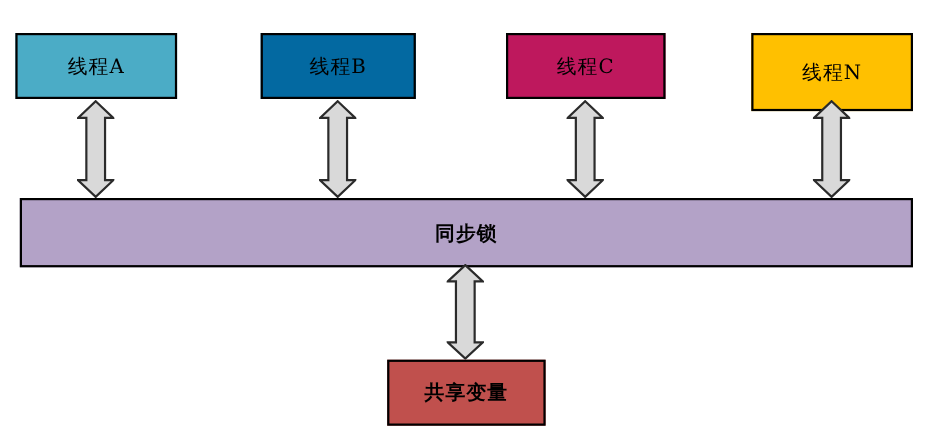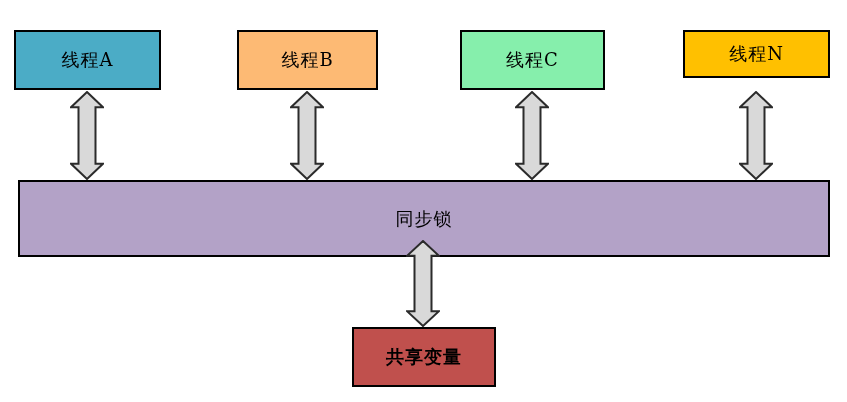--- a/index.html
+++ b/index.html
@@ -26,29 +26,29 @@
 </style>
 </head>
 <body>
 
 <div class="canvas">
 
   <div class="box" style="left: 14px; top: 30px; width: 147px; height: 60px; background-color: rgb(75, 172, 198); text-align: right;">
     <span>线程A</span>
   </div>
 
-  <div class="box" style="left: 237px; top: 30px; width: 141px; height: 60px; background-color: #fdba74;">
+  <div class="box" style="left: 237px; top: 30px; width: 141px; height: 60px; background-color: #0369a1;">
     <span>线程B</span>
   </div>
 
-  <div class="box" style="left: 460px; top: 30px; width: 145px; height: 60px; background-color: #86efac;">
+  <div class="box" style="left: 460px; top: 30px; width: 145px; height: 60px; background-color: #be185d;">
     <span>线程C</span>
   </div>
 
-  <div class="box" style="left: 683px; top: 30px; width: 147px; height: 48px; background-color: rgb(255, 192, 0);">
+  <div class="box" style="left: 683px; top: 30px; width: 147px; height: 71px; background-color: rgb(255, 192, 0);">
     <span>线程N</span>
   </div>
 
   <div class="arrow" style="left:70px;top:91px;width:34px;height:89px;">
     <svg viewBox="0 0 34 88" preserveAspectRatio="none">
       <polygon points="17,1 33,16 25.5,16 25.5,72 33,72 17,87 1,72 8.5,72 8.5,16 1,16" fill="#D9D9D9" stroke="#2B2B2B" stroke-width="2" stroke-linejoin="miter"></polygon>
     </svg>
   </div>
 
   <div class="arrow" style="left:290px;top:91px;width:34px;height:89px;">
@@ -62,21 +62,21 @@
       <polygon points="17,1 33,16 25.5,16 25.5,72 33,72 17,87 1,72 8.5,72 8.5,16 1,16" fill="#D9D9D9" stroke="#2B2B2B" stroke-width="2" stroke-linejoin="miter"></polygon>
     </svg>
   </div>
 
   <div class="arrow" style="left:739px;top:91px;width:34px;height:89px;">
     <svg viewBox="0 0 34 88" preserveAspectRatio="none">
       <polygon points="17,1 33,16 25.5,16 25.5,72 33,72 17,87 1,72 8.5,72 8.5,16 1,16" fill="#D9D9D9" stroke="#2B2B2B" stroke-width="2" stroke-linejoin="miter"></polygon>
     </svg>
   </div>
 
-  <div class="box" style="left: 18px; top: 180px; width: 812px; height: 77px; background-color: rgb(179, 162, 199);">
+  <div class="box" style="left: 18px; top: 180px; width: 812px; height: 63px; background-color: rgb(179, 162, 199); font-weight: bold;">
     <span>同步锁</span>
   </div>
 
   <div class="arrow" style="left:406px;top:240px;width:34px;height:87px;">
     <svg viewBox="0 0 34 88" preserveAspectRatio="none">
       <polygon points="17,1 33,16 25.5,16 25.5,72 33,72 17,87 1,72 8.5,72 8.5,16 1,16" fill="#D9D9D9" stroke="#2B2B2B" stroke-width="2" stroke-linejoin="miter"></polygon>
     </svg>
   </div>
 
   <div class="box" style="left: 352px; top: 327px; width: 144px; height: 60px; background-color: rgb(192, 80, 77); font-weight: bold;">

